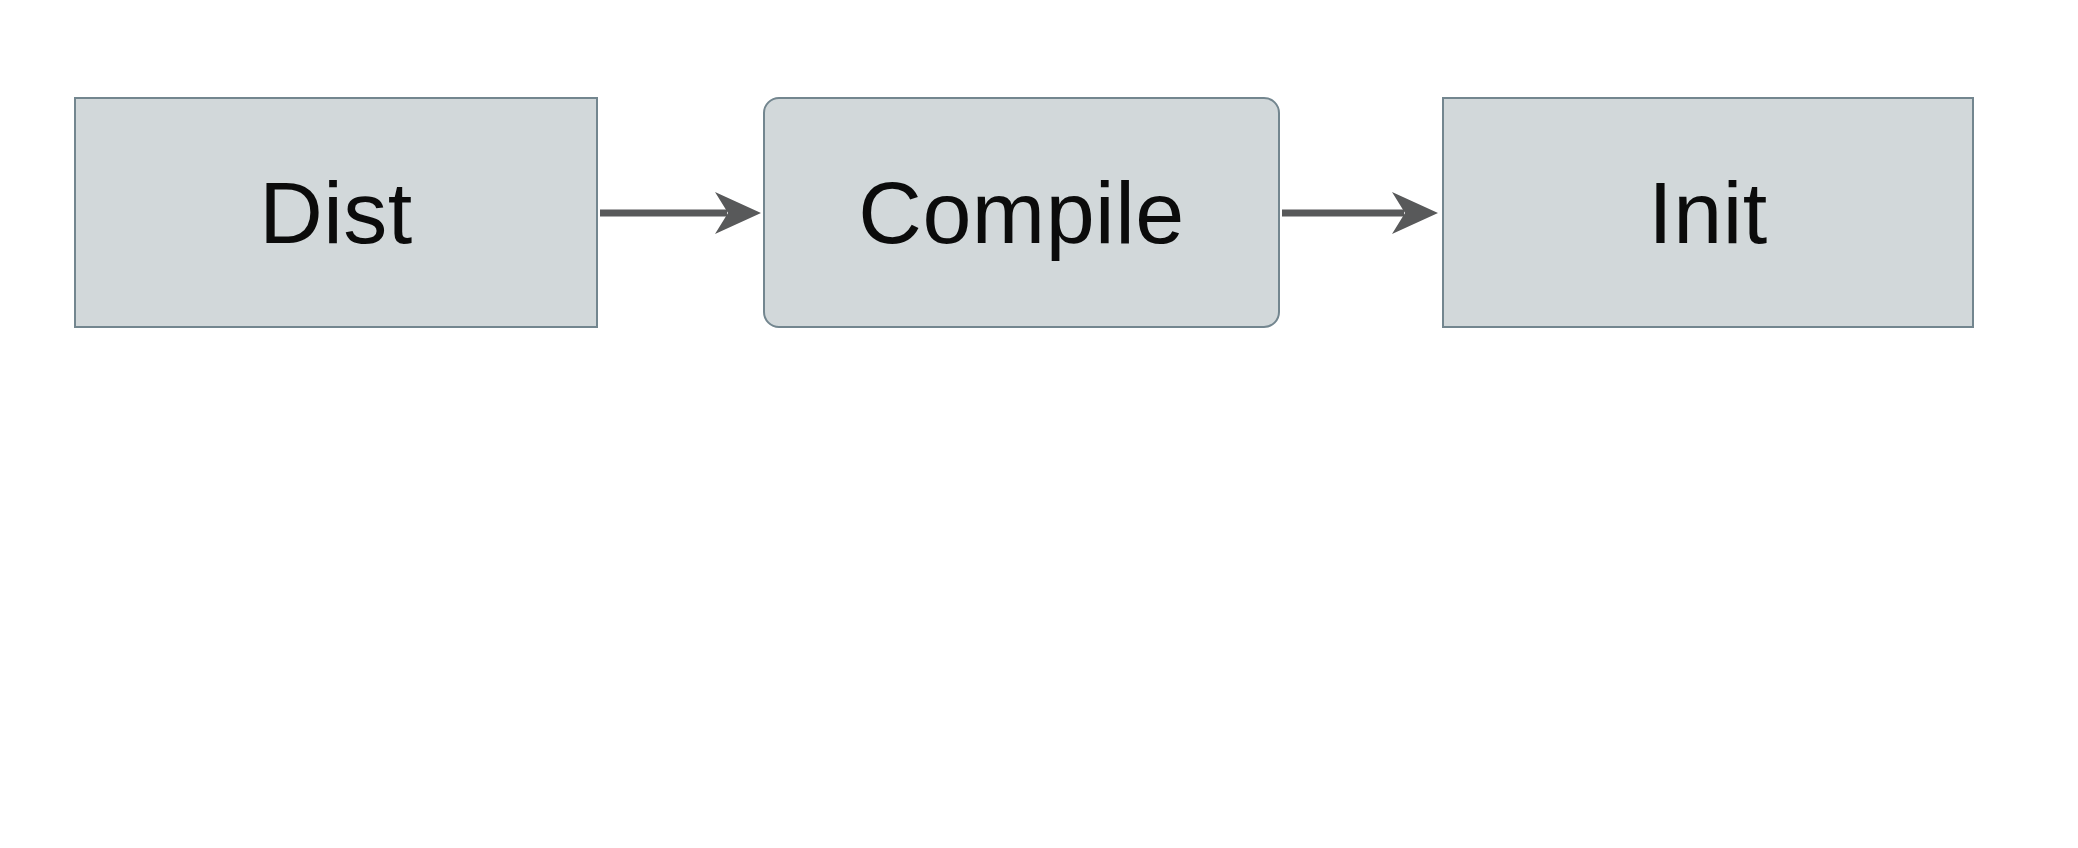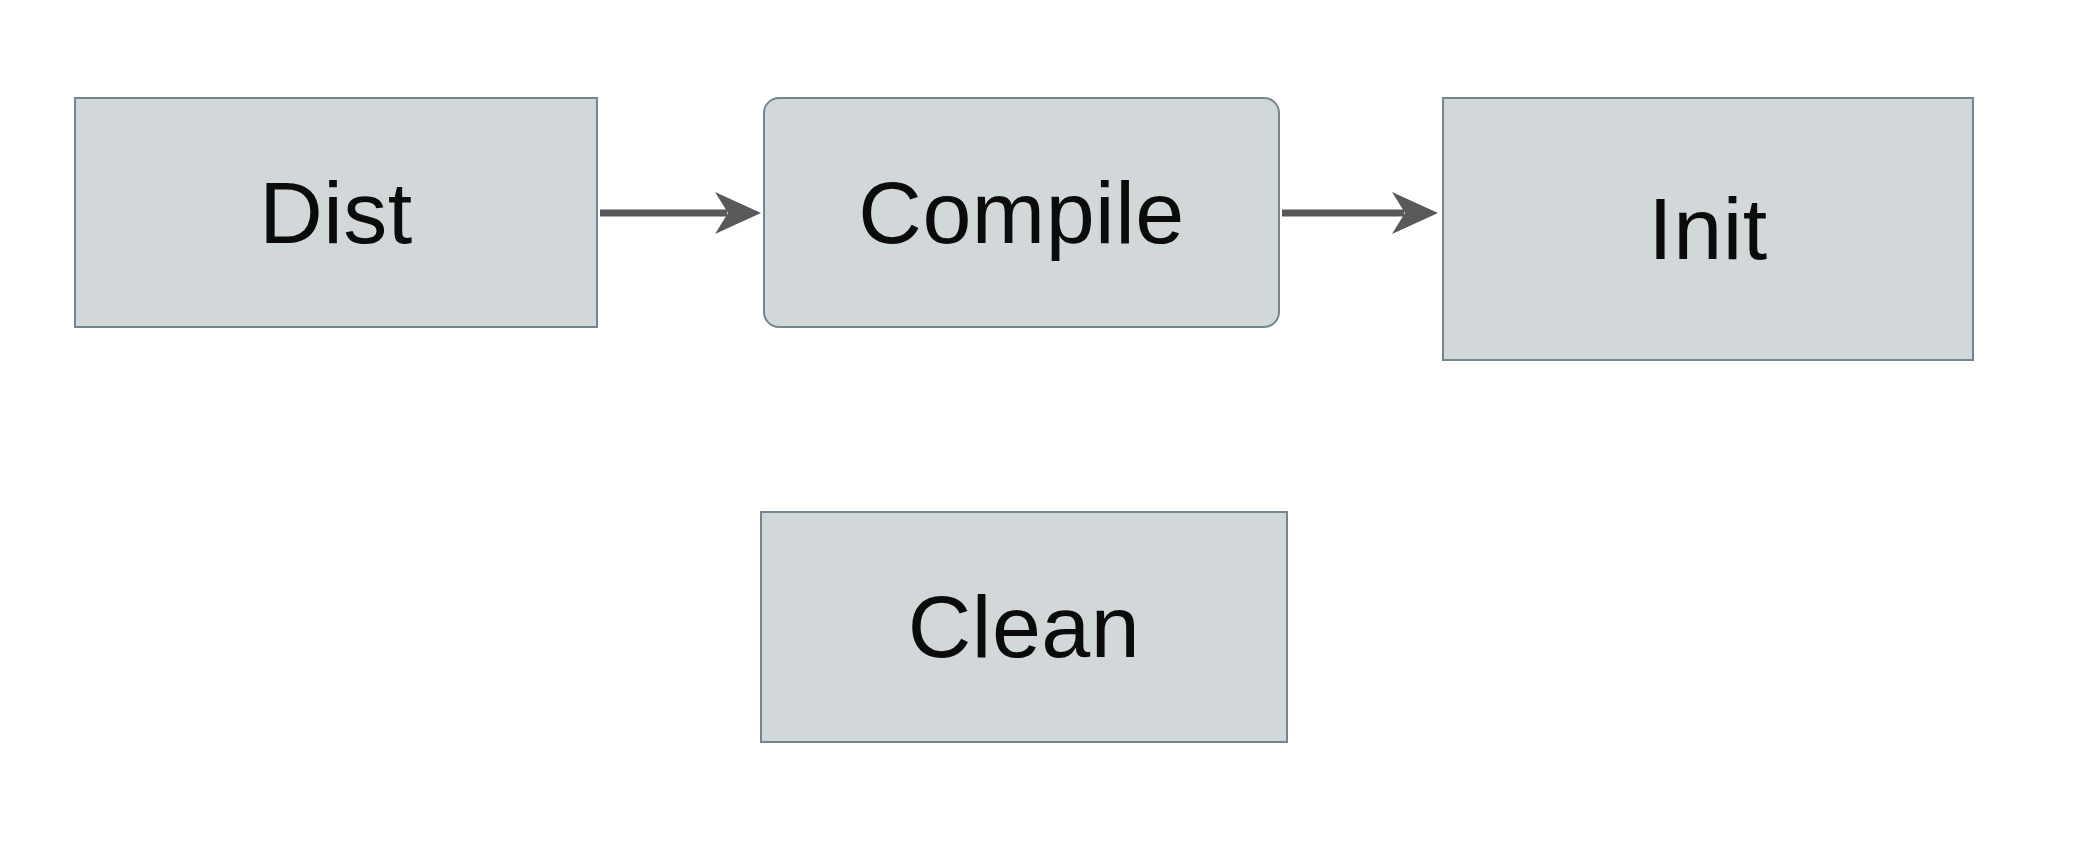--- a/index.html
+++ b/index.html
@@ -34,21 +34,21 @@
   }
   .node-label {
     font-size: 88px;
     line-height: 1;
     color: var(--text_color);
     letter-spacing: 0.5px;
     user-select: none;
   }
   .node-dist    { left: 74px;   top: 97px;  width: 524px; height: 231px; }
   .node-compile { left: 763px;  top: 97px;  width: 517px; height: 231px; border-radius: 16px; }
-  .node-init    { left: 1442px; top: 97px;  width: 532px; height: 264px; }
+  .node-init    { left: 1442px; top: 97px;  width: 532px; height: 231px; }
   .node-clean   { left: 760px;  top: 511px; width: 528px; height: 232px; }
   .edges-layer {
     position: absolute;
     left: 0; top: 0;
     width: 2078px;
     height: 848px;
     pointer-events: none;
   }
   .edge line {
     stroke: var(--arrow_color);
@@ -80,17 +80,14 @@
   </div>
 
   <div class="node node-compile">
     <span class="node-label">Compile</span>
   </div>
 
   <div class="node node-init">
     <span class="node-label">Init</span>
   </div>
 
-  <div class="node node-clean">
-    <span class="node-label">Clean</span>
-  </div>
 
 </div>
 
 </body></html>

